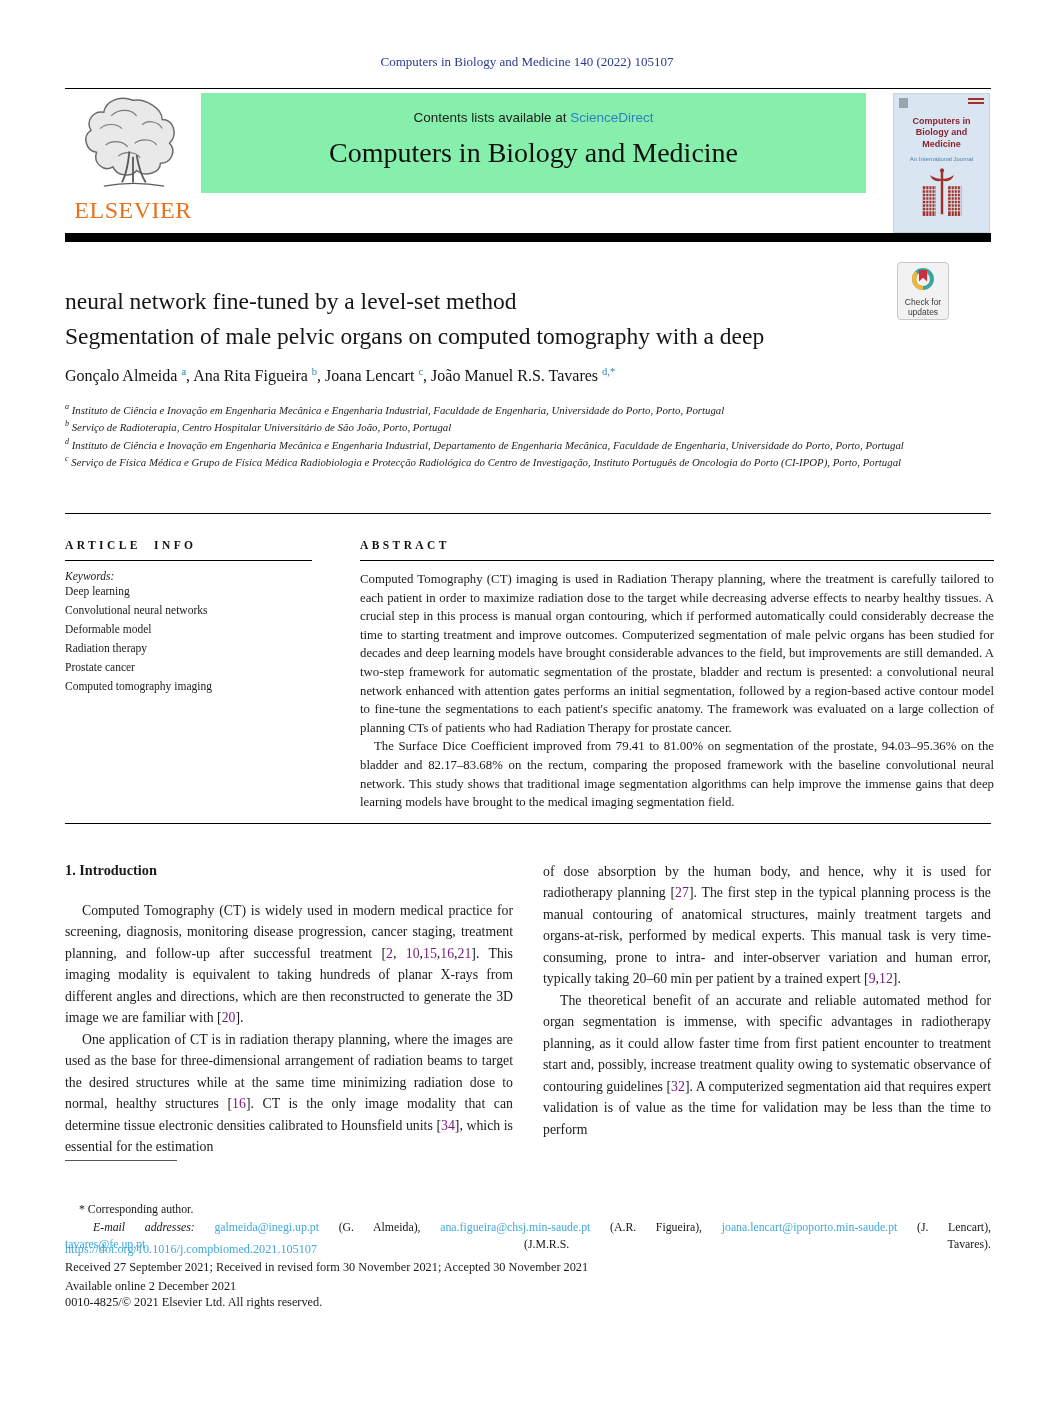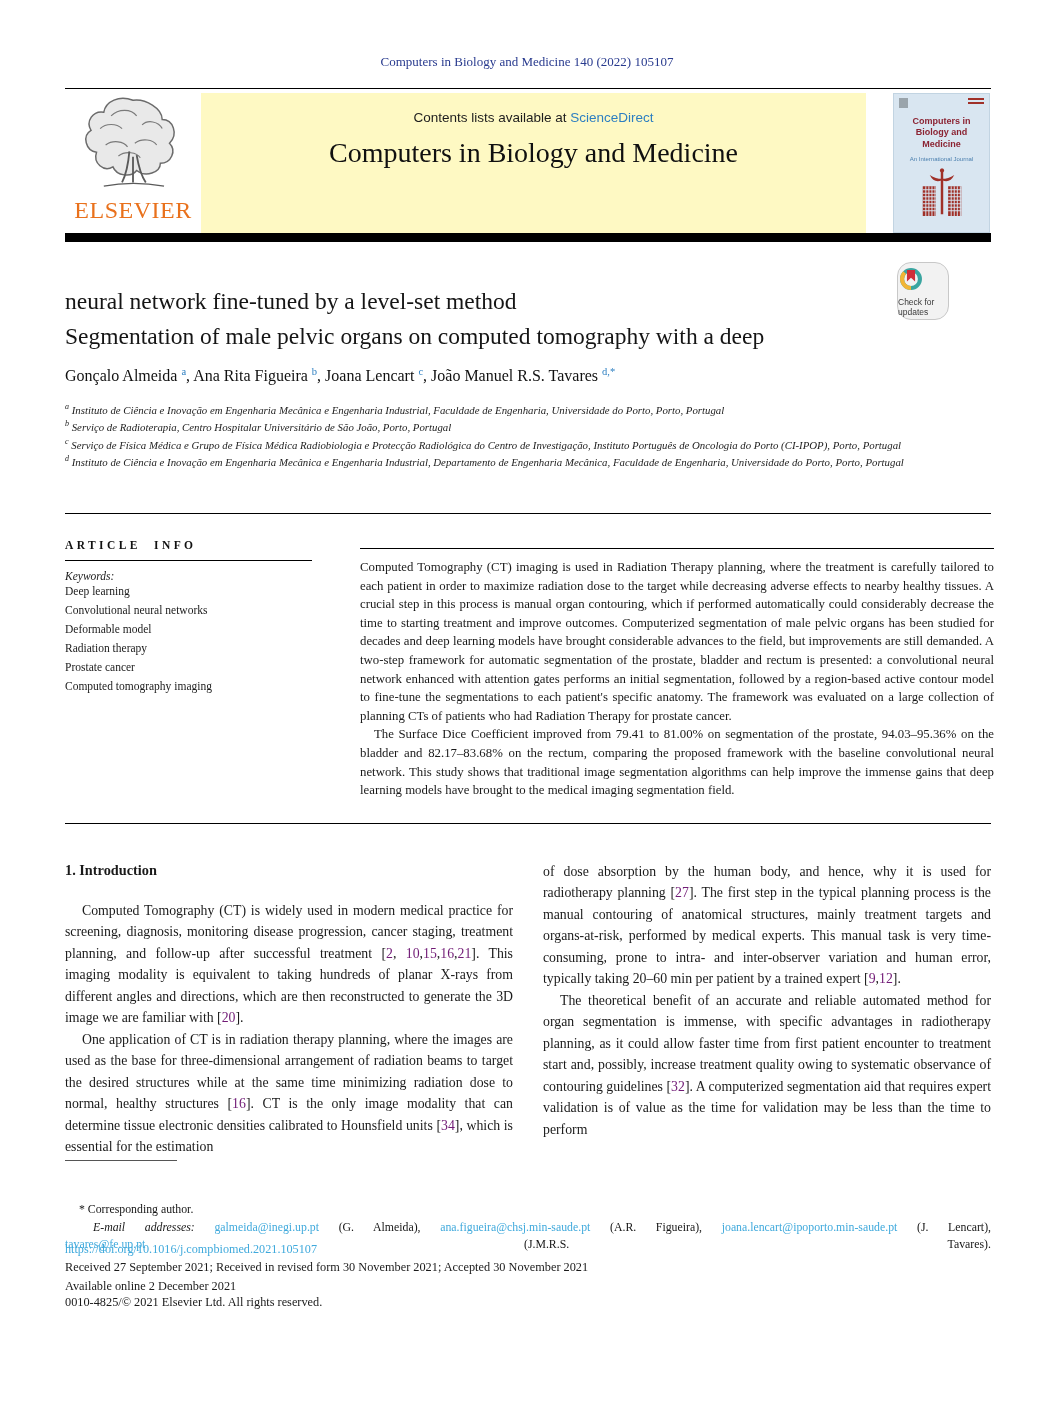--- a/index.html
+++ b/index.html
@@ -8,42 +8,42 @@
   .sans{font-family:"Liberation Sans","DejaVu Sans",sans-serif;}
 
   .citation{position:absolute;top:54px;left:0;width:100%;text-align:center;
             color:#283a8e;font-size:13px;}
 
   .top-rule{position:absolute;left:65px;top:88px;width:926px;height:1px;background:#000;}
 
   .logo-box{position:absolute;left:65px;top:93px;width:136px;height:140px;text-align:center;}
   .logo-text{color:#e9711c;font-size:24px;letter-spacing:.5px;margin-top:-4px;}
 
-  .banner{position:absolute;left:201px;top:93px;width:665px;height:140px;background:#fef9c3;text-align:center;}
+  .banner{position:absolute;left:201px;top:93px;width:665px;height:100px;background:#86efac;text-align:center;}
   .contents-line{margin-top:17px;font-size:13.5px;color:#1d1d1d;}
   .link-blue{color:#2d7fc1;text-decoration:none;cursor:pointer;}
   .banner-title{font-size:28px;color:#101010;margin-top:12px;}
   .homepage-line{margin-top:19px;font-size:13.5px;color:#1d1d1d;}
 
   .cover{position:absolute;left:893px;top:93px;width:97px;height:140px;background:#d9e6f1;
          border:1px solid #c2d4e2;box-sizing:border-box;text-align:center;}
   .cover-top{display:flex;justify-content:space-between;padding:4px 5px 0 5px;}
   .cover-emblem{width:9px;height:10px;background:#9aa4ab;}
   .cover-issn{width:16px;height:7px;display:flex;flex-direction:column;gap:2px;}
   .cover-issn i{display:block;height:2px;background:#a03028;}
   .cover-title{color:#8b2332;font-weight:bold;font-size:9px;line-height:1.25;margin-top:8px;padding:0 6px;}
   .cover-sub{color:#4a7fae;font-size:6px;margin-top:6px;}
   .cover svg{margin-top:5px;}
 
   .black-bar{position:absolute;left:65px;top:233px;width:926px;height:9px;background:#000;}
 
   .title{position:absolute;left:65px;top:284px;width:830px;font-size:23.5px;line-height:1.47;color:#151515;}
 
   .badge{position:absolute;left:897px;top:262px;width:52px;height:58px;background:#f2f2f2;
-         border:1px solid #c8c8c8;border-radius:14px;text-align:left;box-sizing:border-box;cursor:pointer;}
+         border:1px solid #c8c8c8;border-radius:4px;text-align:center;box-sizing:border-box;cursor:pointer;}
   .badge-label{font-size:8.5px;line-height:1.2;color:#3a3a3a;margin-top:1px;}
 
   .authors{position:absolute;left:65px;top:366px;width:900px;font-size:16px;color:#111;}
   .authors sup{color:#2d7fc1;font-size:10.5px;}
 
   .affils{position:absolute;left:65px;top:401px;width:888px;font-style:italic;
           font-size:10.8px;line-height:1.55;color:#222;}
   .affil sup{font-size:8px;}
 
   .rule-a{position:absolute;left:65px;top:513px;width:926px;height:1px;background:#000;}
@@ -160,41 +160,42 @@
       <div>Check for</div>
       <div>updates</div>
     </div>
   </div>
 
   <div class="authors">Gonçalo Almeida <sup>a</sup>, Ana Rita Figueira <sup>b</sup>, Joana Lencart <sup>c</sup>, João Manuel R.S. Tavares <sup>d,*</sup></div>
 
   <div class="affils">
       <div class="affil"><sup>a</sup> Instituto de Ciência e Inovação em Engenharia Mecânica e Engenharia Industrial, Faculdade de Engenharia, Universidade do Porto, Porto, Portugal</div>
       <div class="affil"><sup>b</sup> Serviço de Radioterapia, Centro Hospitalar Universitário de São João, Porto, Portugal</div>
+      <div class="affil"><sup>d</sup> Instituto de Ciência e Inovação em Engenharia Mecânica e Engenharia Industrial, Departamento de Engenharia Mecânica, Faculdade de Engenharia, Universidade do Porto, Porto, Portugal</div>
       <div class="affil"><sup>c</sup> Serviço de Física Médica e Grupo de Física Médica Radiobiologia e Protecção Radiológica do Centro de Investigação, Instituto Português de Oncologia do Porto (CI-IPOP), Porto, Portugal</div>
-      <div class="affil"><sup>d</sup> Instituto de Ciência e Inovação em Engenharia Mecânica e Engenharia Industrial, Departamento de Engenharia Mecânica, Faculdade de Engenharia, Universidade do Porto, Porto, Portugal</div>
     </div>
 
   <div class="rule-a"></div>
 
   <div class="info-col">
     <div class="col-heading">ARTICLE INFO</div>
     <div class="col-rule"></div>
     <div class="kw-label">Keywords:</div>
     <div>
         <div class="kw">Deep learning</div>
         <div class="kw">Convolutional neural networks</div>
         <div class="kw">Deformable model</div>
         <div class="kw">Radiation therapy</div>
         <div class="kw">Prostate cancer</div>
         <div class="kw">Computed tomography imaging</div>
       </div>
   </div>
 
   <div class="abs-col">
+    <div class="col-heading">ABSTRACT</div>
     <div class="col-rule"></div>
     <div class="abs-text">
         <p>Computed Tomography (CT) imaging is used in Radiation Therapy planning, where the treatment is carefully tailored to each patient in order to maximize radiation dose to the target while decreasing adverse effects to nearby healthy tissues. A crucial step in this process is manual organ contouring, which if performed automatically could considerably decrease the time to starting treatment and improve outcomes. Computerized segmentation of male pelvic organs has been studied for decades and deep learning models have brought considerable advances to the field, but improvements are still demanded. A two-step framework for automatic segmentation of the prostate, bladder and rectum is presented: a convolutional neural network enhanced with attention gates performs an initial segmentation, followed by a region-based active contour model to fine-tune the segmentations to each patient's specific anatomy. The framework was evaluated on a large collection of planning CTs of patients who had Radiation Therapy for prostate cancer.</p>
         <p class="ind">The Surface Dice Coefficient improved from 79.41 to 81.00% on segmentation of the prostate, 94.03–95.36% on the bladder and 82.17–83.68% on the rectum, comparing the proposed framework with the baseline convolutional neural network. This study shows that traditional image segmentation algorithms can help improve the immense gains that deep learning models have brought to the medical imaging segmentation field.</p>
       </div>
   </div>
 
   <div class="rule-b"></div>
 
   <div class="bodycols">

